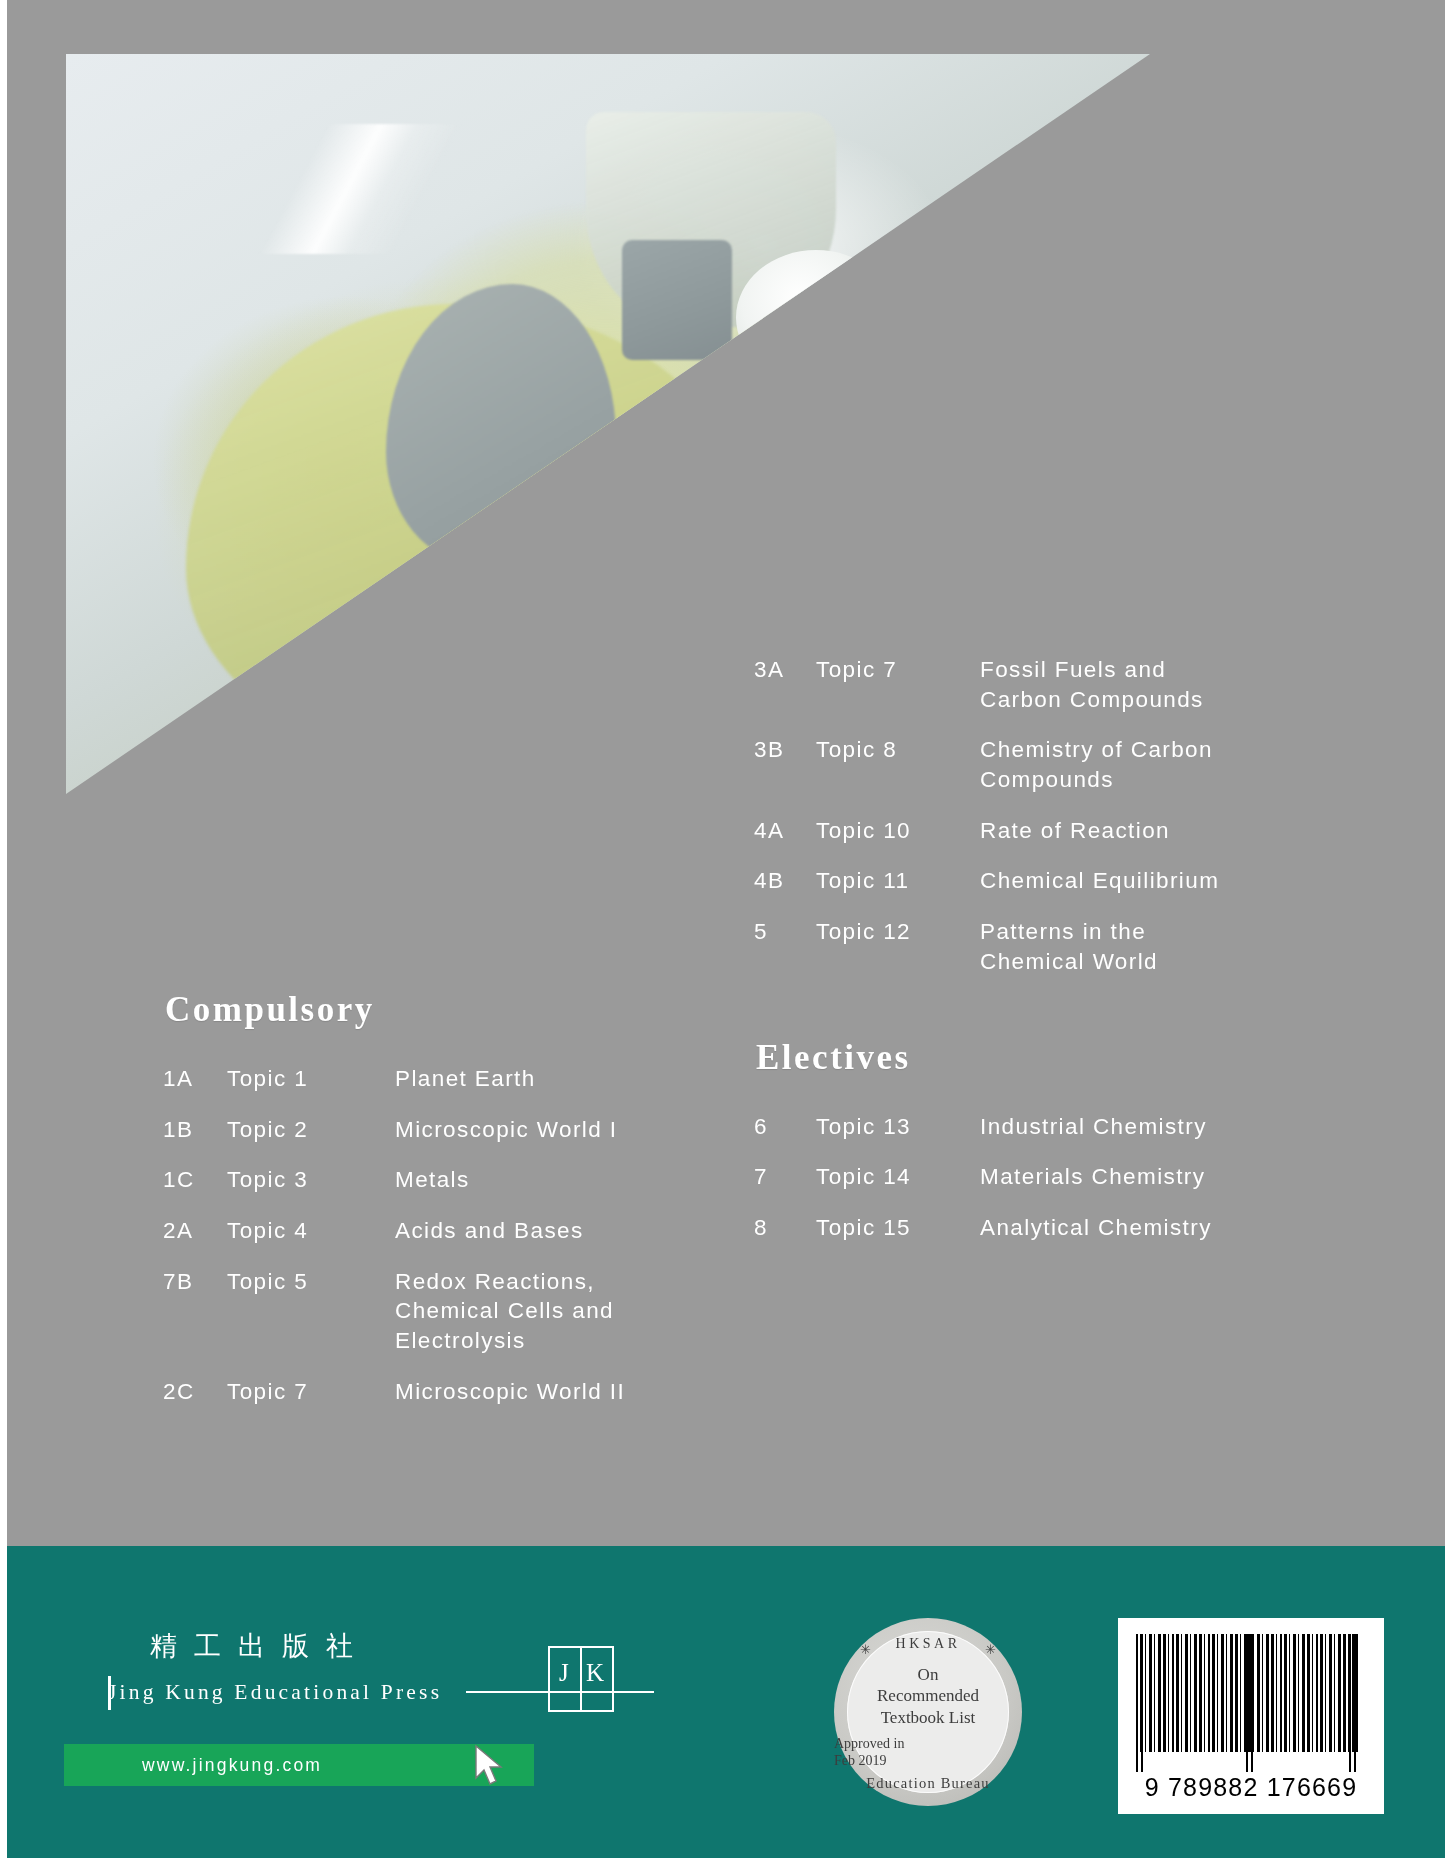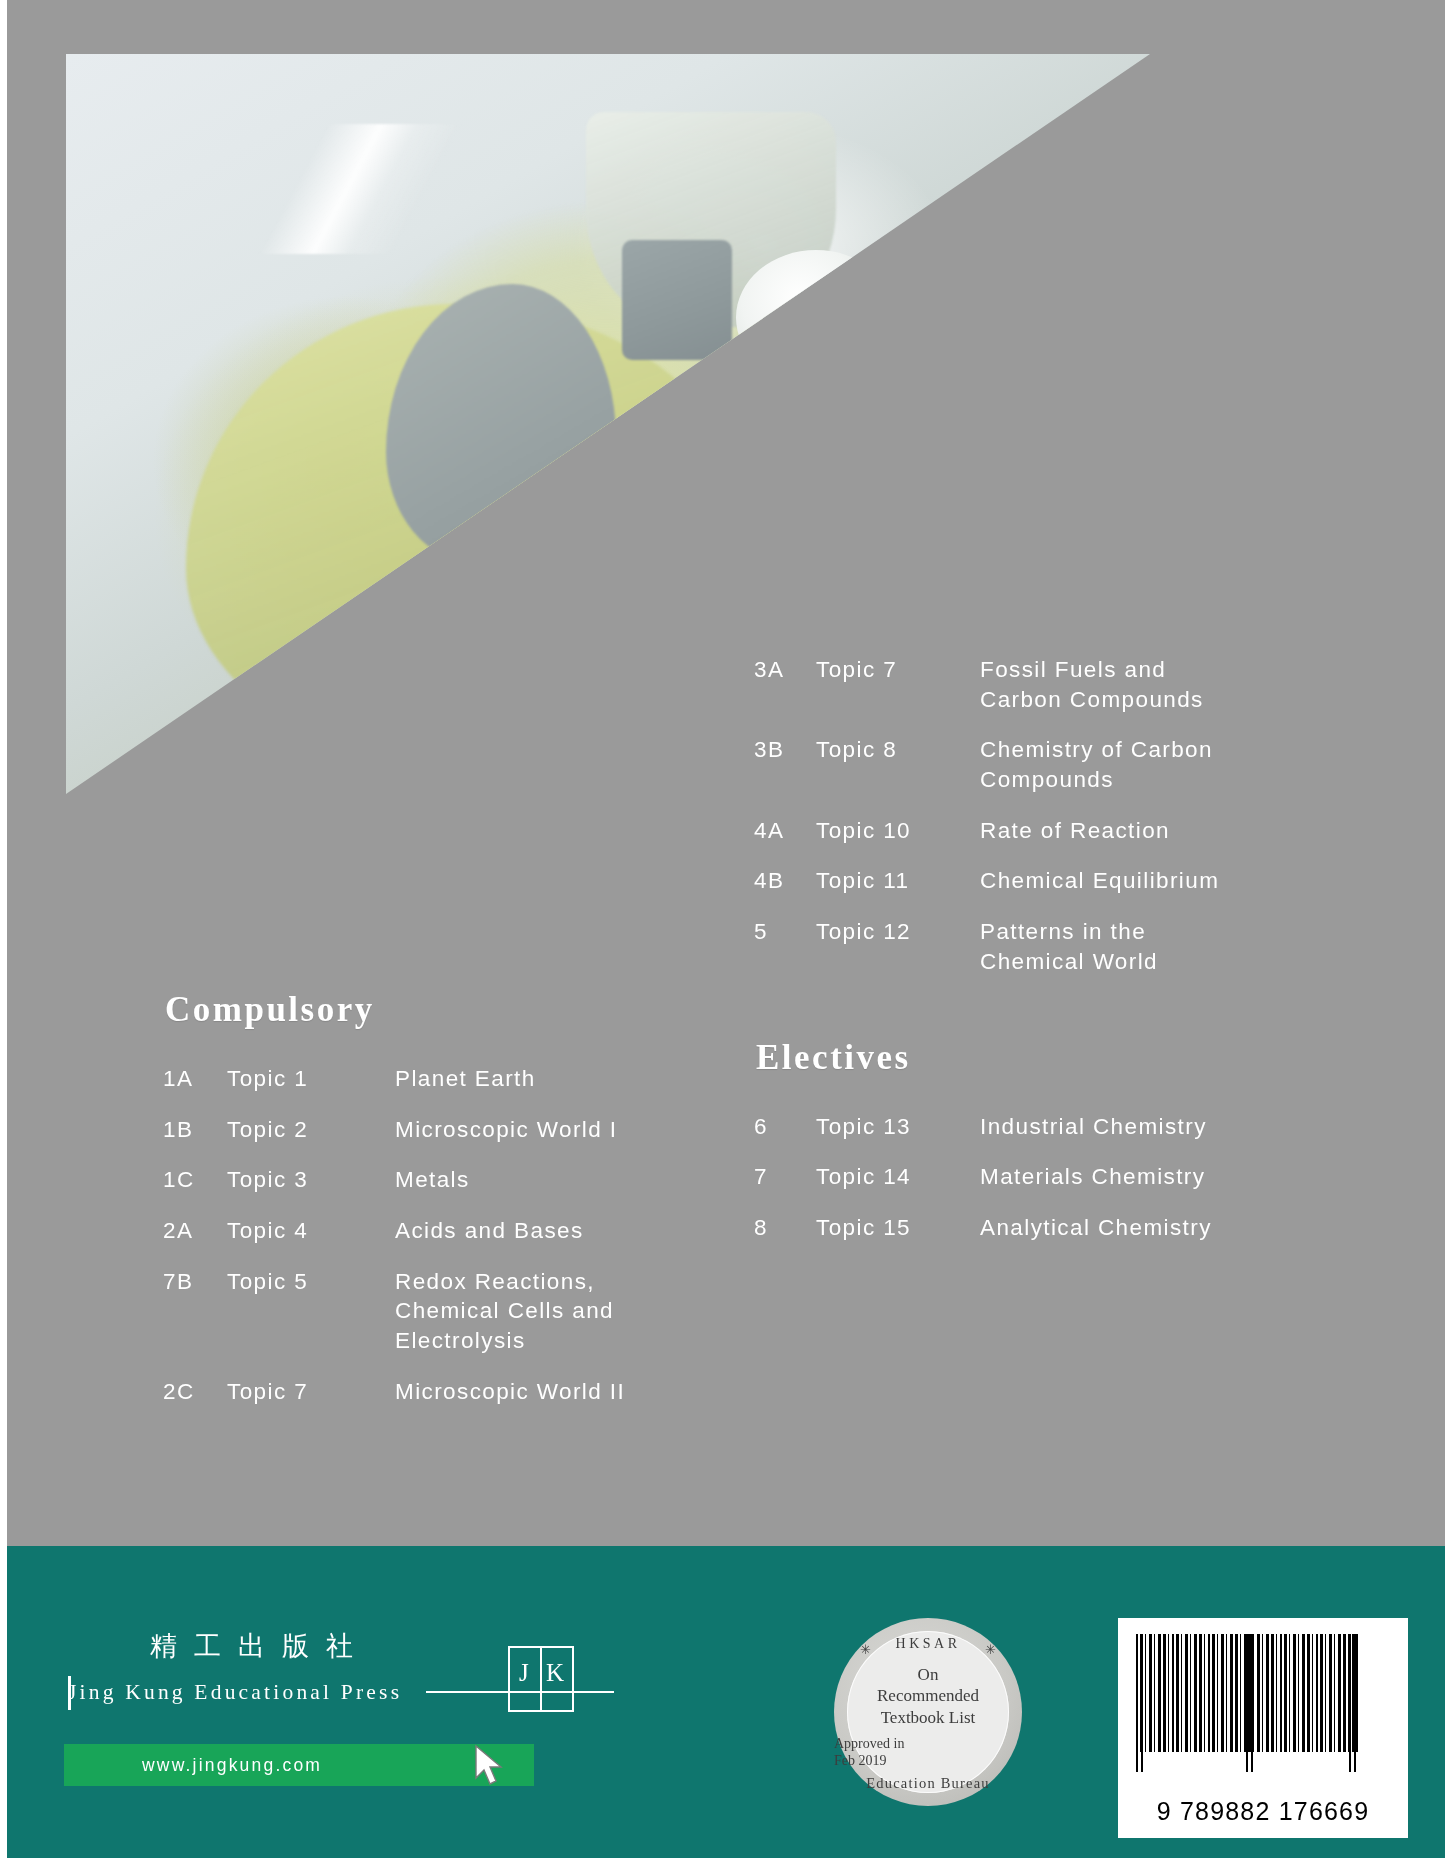--- a/index.html
+++ b/index.html
@@ -213,20 +213,21 @@
     font-family: "DejaVu Sans", sans-serif;
     font-size: 27px;
     letter-spacing: 17px;
     margin-left: 82px;
     color: #ffffff;
   }
   .pub-en-row {
     position: relative;
     margin-top: 16px;
     height: 34px;
+    margin-left: 40px;
   }
   .pub-en {
     position: absolute;
     left: 0;
     top: 0;
     font-family: "Liberation Serif", serif;
     font-size: 21.5px;
     letter-spacing: 3.2px;
     color: #ffffff;
     white-space: nowrap;
@@ -374,21 +375,21 @@
   .seal-star-r { right: 26px; }
 
   
   .barcode-box {
     position: absolute;
     left: 1112px;
     top: 72px;
     width: 258px;
     height: 188px;
     background: #ffffff;
-    padding: 16px;
+    padding: 4px;
   }
   .bars {
     position: absolute;
     left: 18px;
     top: 16px;
     width: 222px;
     height: 118px;
     background-image: repeating-linear-gradient(
       to right,
       #000 0 2px, #fff 2px 4px, #000 4px 7px, #fff 7px 9px,

